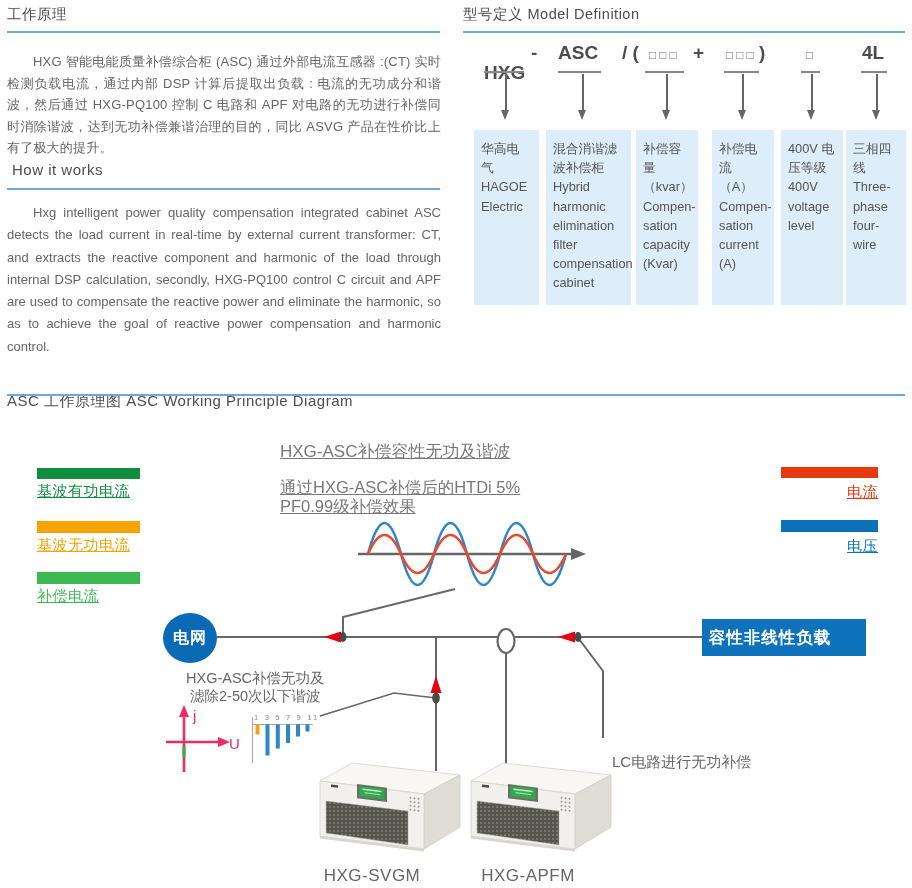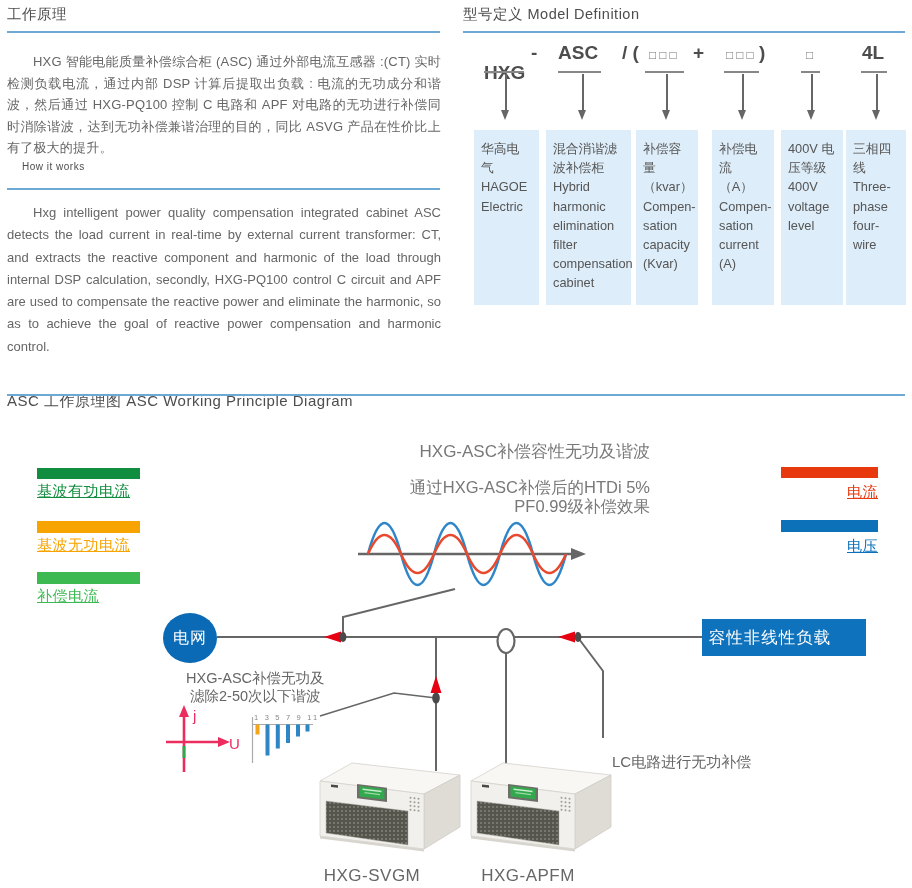--- a/index.html
+++ b/index.html
@@ -31,36 +31,36 @@
 
   
   .lg-bar { height:12px; }
   .lg-lab { font-size:15px; letter-spacing:.5px;text-decoration:underline; }
   .c-dgreen { color:#108d3e; } .bg-dgreen { background:#108d3e; }
   .c-orange { color:#f7a300; } .bg-orange { background:#f7a300; }
   .c-lgreen { color:#3cba51; } .bg-lgreen { background:#3cba51; }
   .c-red    { color:#e8380d; } .bg-red    { background:#e8380d; }
   .c-blue   { color:#0d71ba; } .bg-blue   { background:#0d71ba; }
 
-  .dg-caption { width:370px; text-align:right; color:#787878; }
+  .dg-caption { width:370px; text-align:left; color:#787878;text-decoration:underline; }
   .note { font-size:14.5px; color:#666; line-height:17.5px; white-space:pre-line; }
   .node-lab { display:flex; align-items:center; justify-content:center;
-    color:#fff; font-weight:normal; }
+    color:#fff; font-weight:bold; }
   .dev-lab { font-size:17px; color:#666; text-align:center; letter-spacing:.5px; }
   .axis-lab { font-size:15px; color:#ec2c5f; }
   .harm-lab { font-size:7.5px; color:#888; letter-spacing:2.2px; }
 </style>
 </head>
 <body>
 
 <div class="abs sec-h" style="left:7px;top:5px;">工作原理</div>
 <div class="abs rule" style="left:7px;top:31px;width:433px;"></div>
 <div class="abs para cn-para" style="left:7px;top:45px;width:434px;margin-top:6px;">HXG 智能电能质量补偿综合柜 (ASC) 通过外部电流互感器 :(CT) 实时检测负载电流，通过内部 DSP 计算后提取出负载 : 电流的无功成分和谐波，然后通过 HXG-PQ100 控制 C 电路和 APF 对电路的无功进行补偿同时消除谐波，达到无功补偿兼谐治理的目的，同比 ASVG 产品在性价比上有了极大的提升。</div>
 
-<div class="abs sec-h" style="left:22px;top:161px;font-size:10px;">How it works</div>
+<div class="abs sec-h" style="left:12px;top:161px;font-size:15px;">How it works</div>
 <div class="abs rule" style="left:7px;top:188px;width:433px;"></div>
 <div class="abs para en-para" style="left:7px;top:202px;width:434px;">Hxg intelligent power quality compensation integrated cabinet ASC detects the load current in real-time by external current transformer: CT, and extracts the reactive component and harmonic of the load through internal DSP calculation, secondly, HXG-PQ100 control C circuit and APF are used to compensate the reactive power and eliminate the harmonic, so as to achieve the goal of reactive power compensation and harmonic control.</div>
 
 <div class="abs sec-h" style="left:463px;top:5px;">型号定义 Model Definition</div>
 <div class="abs rule" style="left:463px;top:31px;width:442px;"></div>
 
 <span class="abs tok" style="left:484px;margin-top:20px;">HXG</span>
 <span class="abs tok" style="left:531px;">-</span>
 <span class="abs tok" style="left:558px;">ASC</span>
 <span class="abs tok" style="left:622px;">/ (</span>

